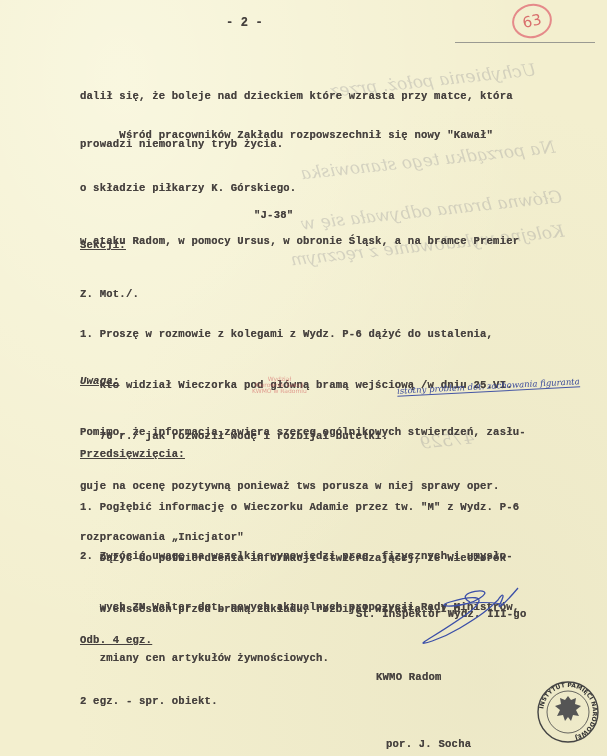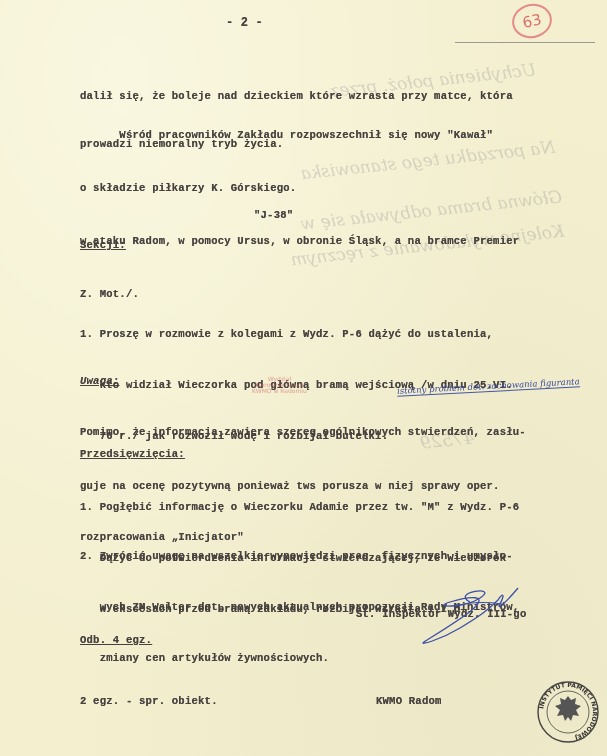--- a/index.html
+++ b/index.html
@@ -122,21 +122,21 @@
 
   <span class="typed underline" style="left:80px;top:446px;">Przedsięwzięcia:</span>
   <div class="typed" style="left:80px;top:465px;line-height:17px;">
     <div>1. Pogłębić informację o Wieczorku Adamie przez tw. "M" z Wydz. P-6</div>
     <div>   Dążyć do potwierdzenia informacji stwierdzającej, że Wieczorek</div>
     <div>   w ekscesach przed bramą zakładu, rozbijał wzrasta i.t.p.</div>
   </div>
 
   <div class="typed" style="left:356px;top:562px;line-height:21px;">
     <div>St. Inspektor Wydz. III-go</div>
-    <div style="padding-left:20px;margin-top:24px;">KWMO Radom</div>
+    <div style="padding-left:20px;">KWMO Radom</div>
     <div style="padding-left:30px;margin-top:4px;">por. J. Socha</div>
   </div>
   <svg class="signature" viewBox="0 0 120 70">
     <path d="M60 22 C 40 12, 90 5, 70 18 C 55 28, 20 28, 40 22 C 60 16, 80 14, 62 30 C 50 40, 20 58, 14 62 C 8 66, 30 60, 50 48 C 70 36, 78 30, 88 20 C 92 14, 96 12, 90 24 C 86 32, 98 20, 108 8" stroke="#3b4fa8" stroke-width="1.3" fill="none"></path>
     <path d="M45 26 C 60 22, 78 22, 92 24" stroke="#3b4fa8" stroke-width="1.1" fill="none"></path>
   </svg>
 
   <span class="typed underline" style="left:80px;top:632px;">Odb. 4 egz.</span>
   <div class="typed" style="left:80px;top:654px;line-height:19px;">
     <div>2 egz. - spr. obiekt.</div>

